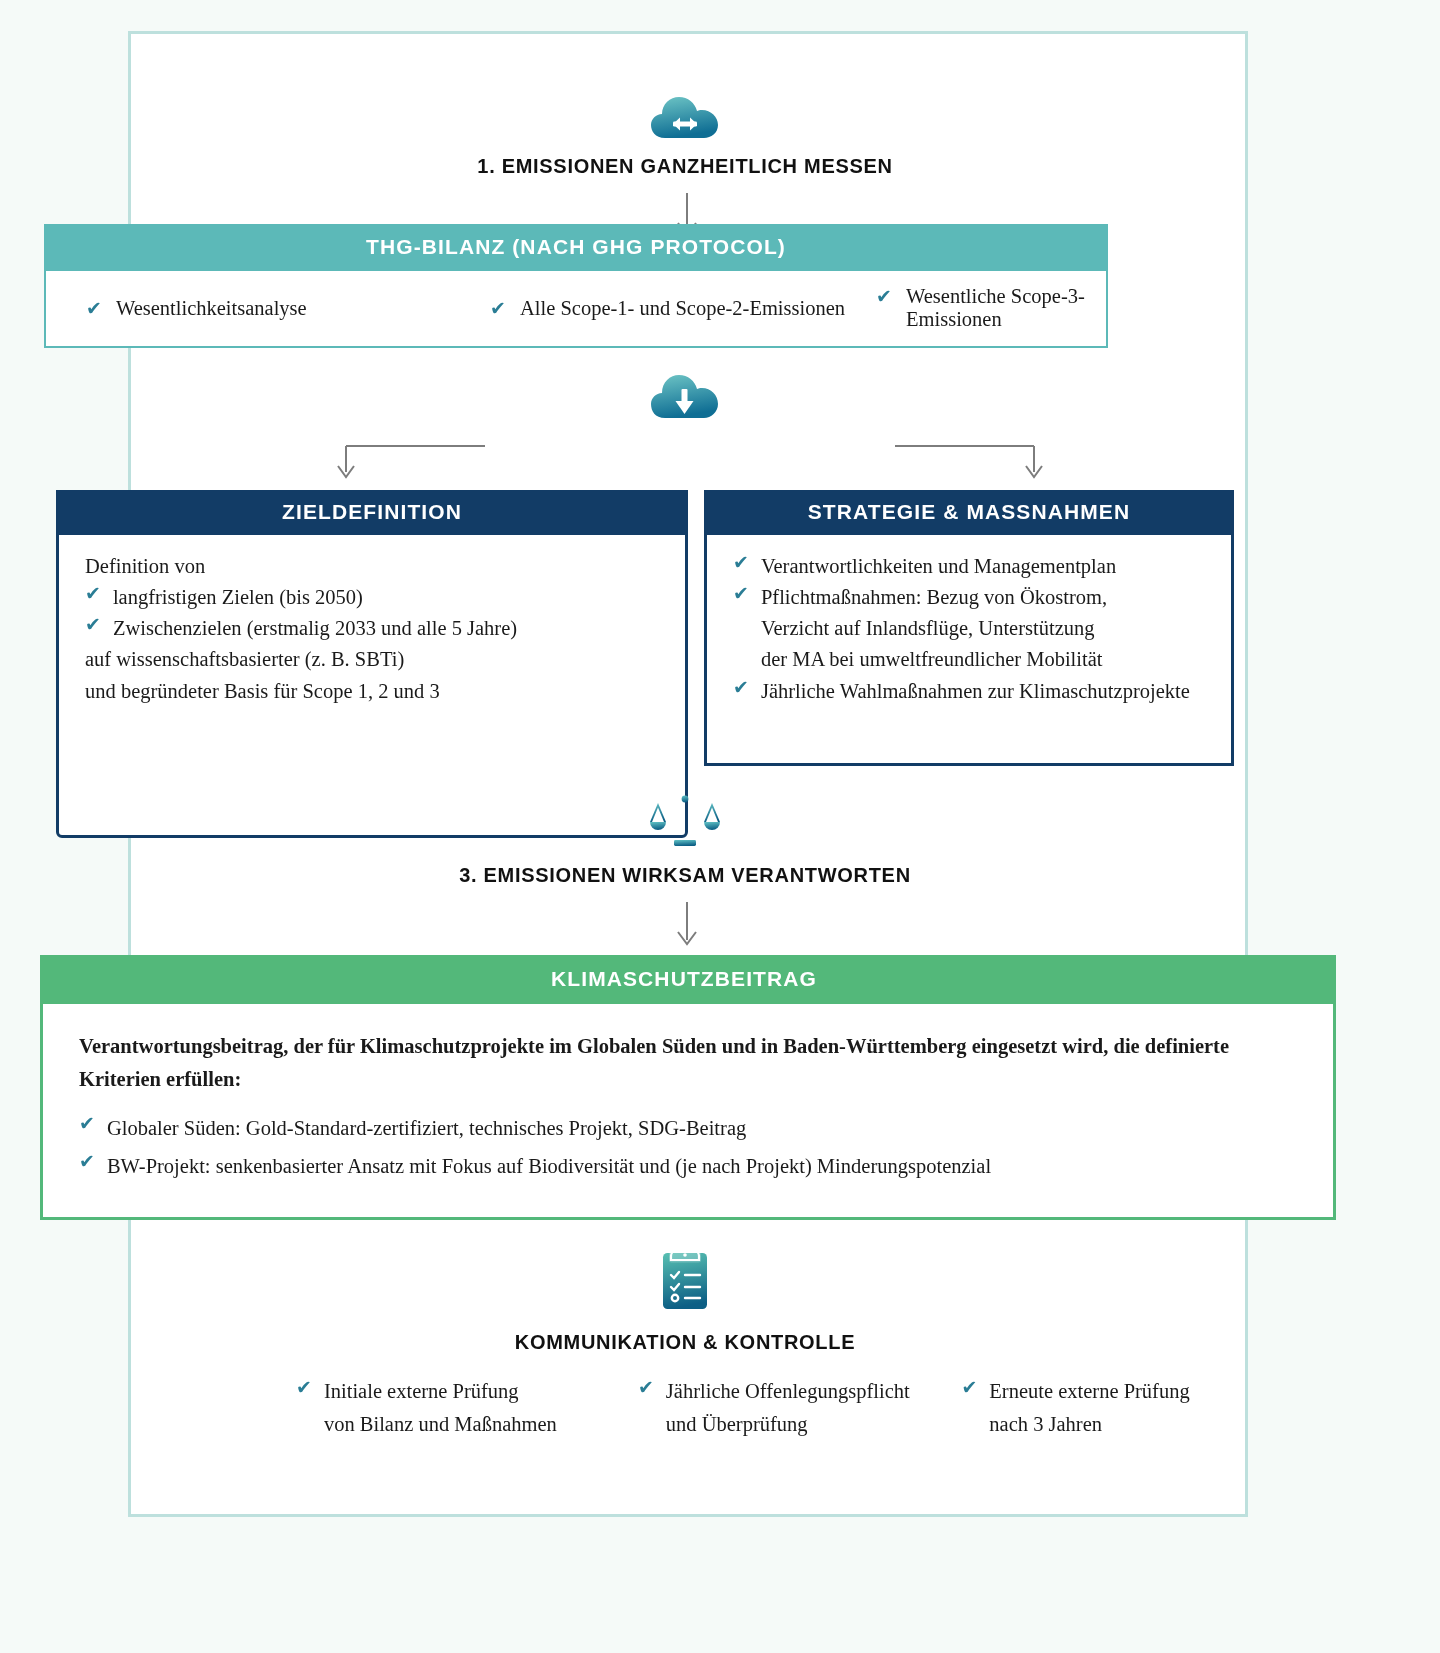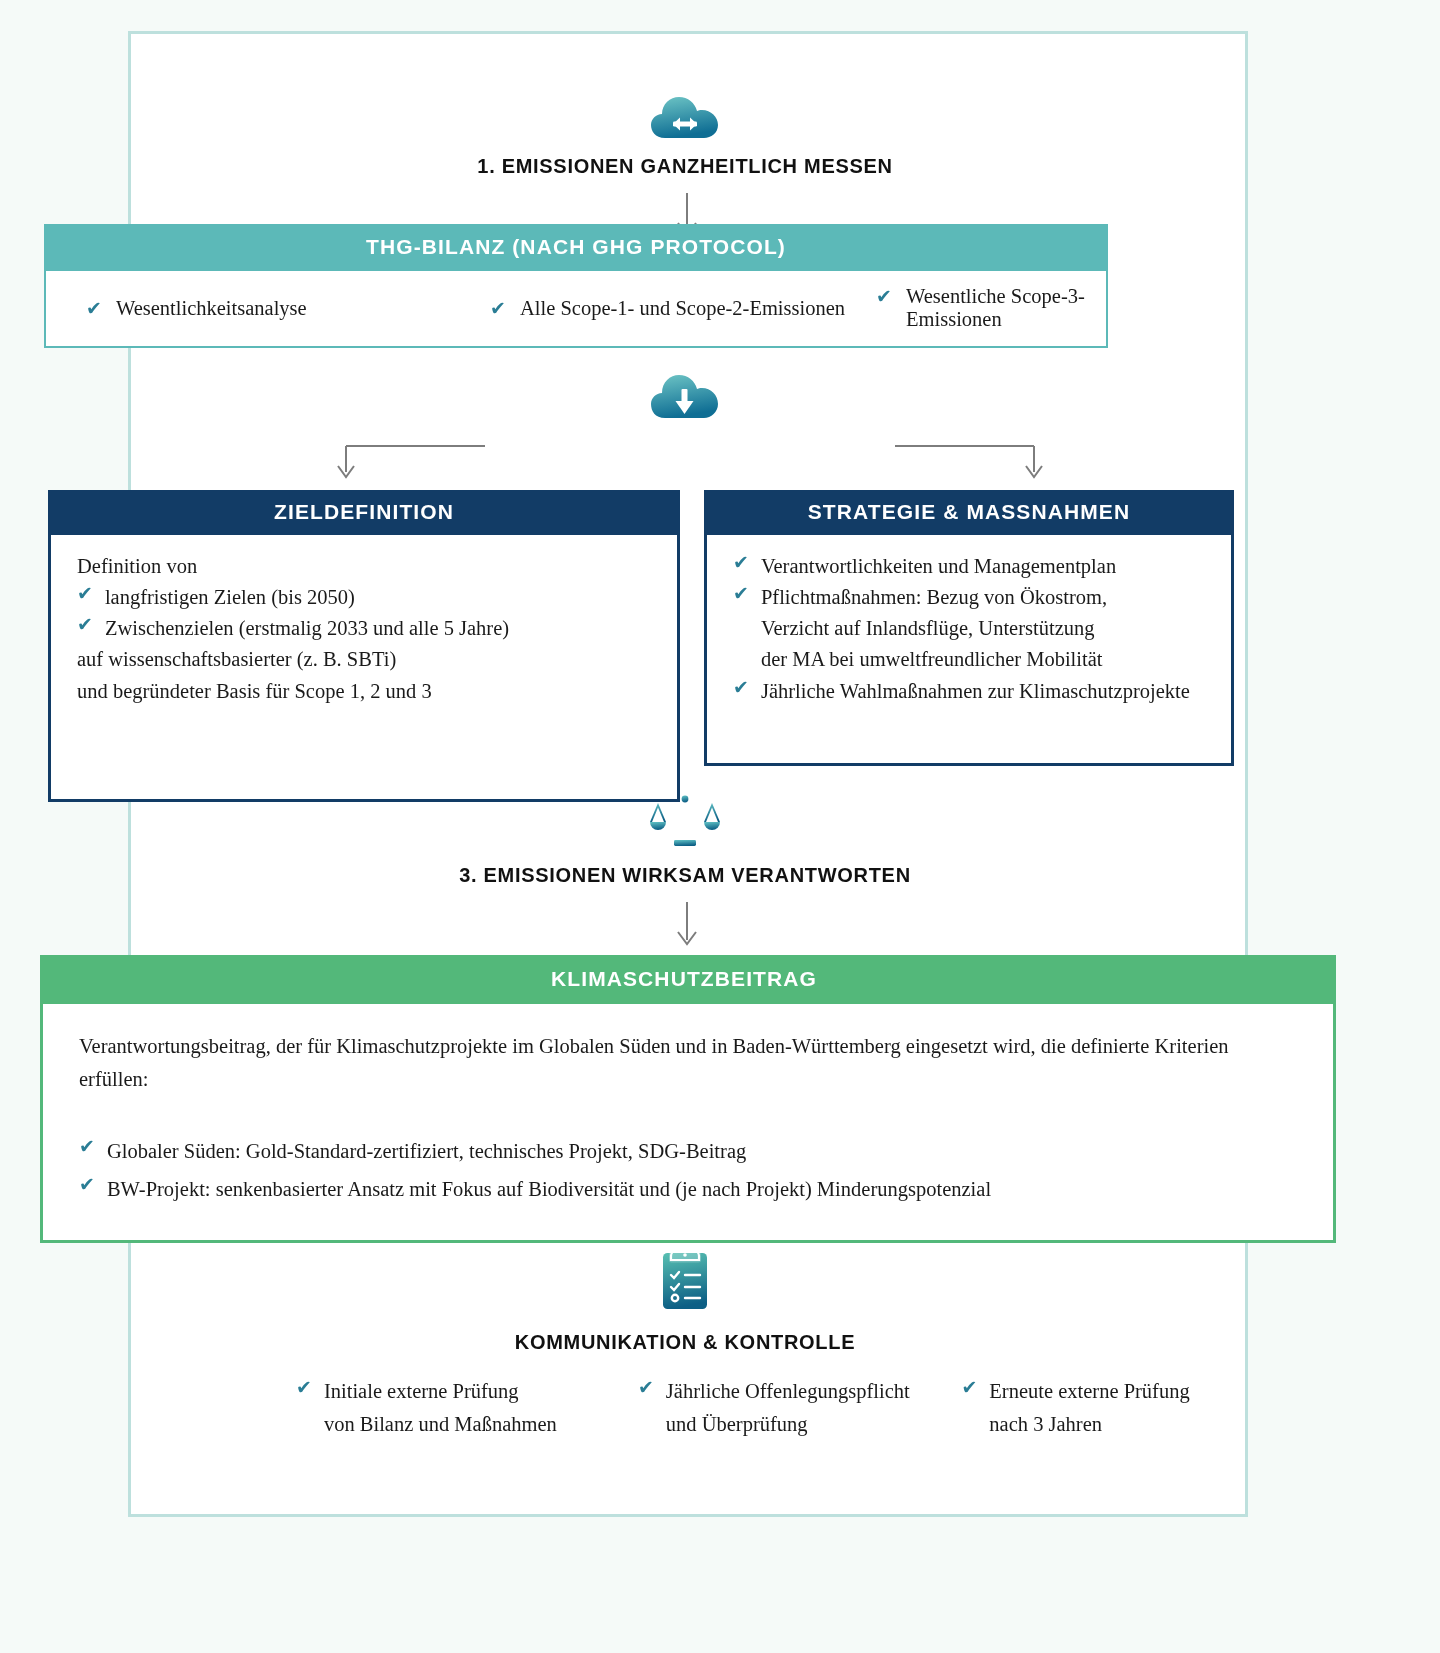--- a/index.html
+++ b/index.html
@@ -141,21 +141,21 @@
   .dark-box .hd {
     background: #123c66;
     padding: 10px 0 11px 0;
     margin: -3px -3px 0 -3px;
   }
   .dark-box .bd {
     padding: 16px 22px 20px 26px;
     font-size: 20.5px;
     line-height: 1.52;
   }
-  #boxZiel { left: 48px; width: 632px; height: 312px; }
+  #boxZiel { left: 56px; width: 632px; height: 348px; border-radius: 6px; }
   #boxStrat { left: 704px; width: 530px; height: 276px; }
 
   .plain-line { padding-left: 0; }
   .bullet-row {
     display: flex;
     align-items: flex-start;
   }
   .bullet-row .tick { margin-right: 12px; position: relative; top: 2px; }
 
   
@@ -182,21 +182,21 @@
     padding: 12px 8px 13px 0;
   }
   .kb-body {
     background: #ffffff;
     border: 3px solid #53b87a;
     border-top: none;
     padding: 26px 34px 28px 36px;
     font-size: 20.5px;
     line-height: 1.6;
   }
-  .kb-body .intro { margin-bottom: 39px; }
+  .kb-body .intro { margin-bottom: 16px; font-weight: bold; }
   .kb-body .bullet-row { margin-bottom: 6px; }
 
   
   #sec4 {
     position: absolute;
     left: 0;
     top: 1235px;
     width: 1114px;
   }
   #sec4 .icon-wrap { position: absolute; left: 0; top: 10px; width: 100%; }

